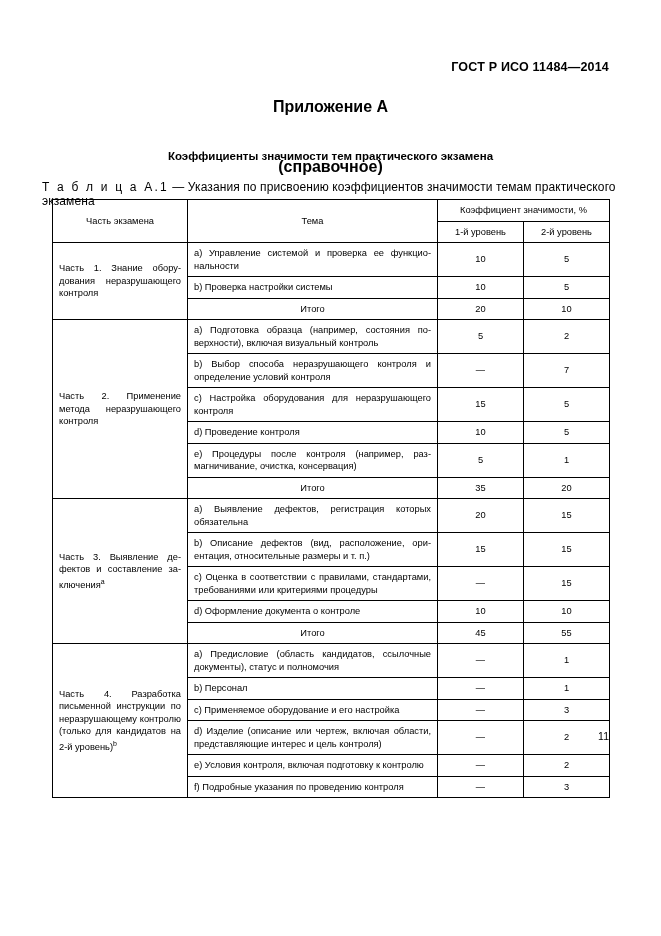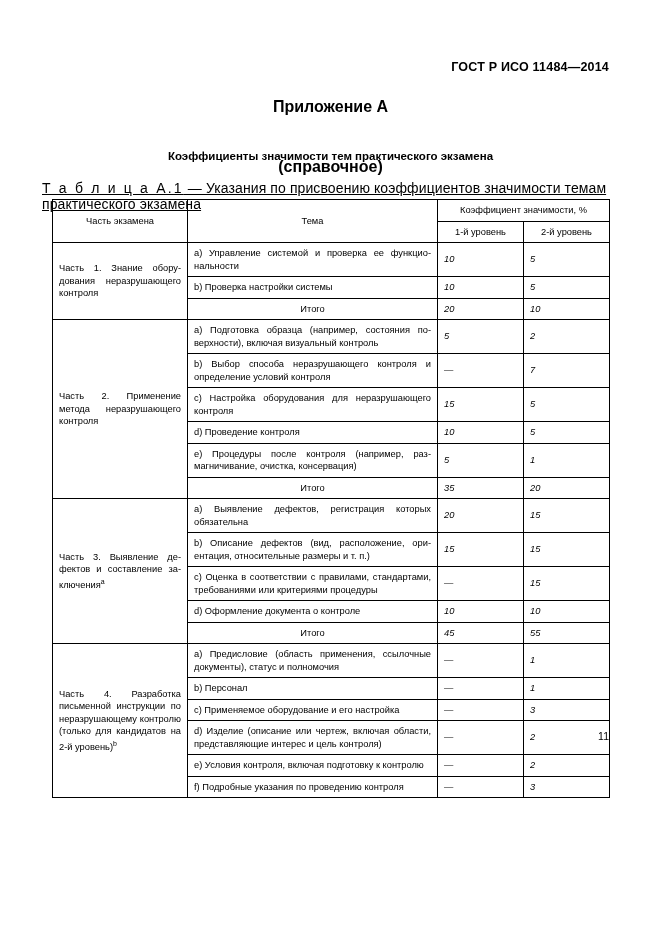--- a/index.html
+++ b/index.html
@@ -47,23 +47,22 @@
     left: 0; right: 0;
     top: 150px;
     text-align: center;
     font-size: 11.5px;
     font-weight: bold;
   }
   .table-caption {
     position: absolute;
     left: 42px;
     top: 180px;
-    font-size: 14px;
+    font-size: 12px;
     letter-spacing: 0.1px;
-    text-decoration: underline;
   }
   .table-caption .spaced {
     letter-spacing: 2.2px;
   }
   table.main {
     position: absolute;
     left: 52px;
     top: 199px;
     width: 557px;
     border-collapse: collapse;
@@ -105,23 +104,22 @@
     text-align-last: left;
     vertical-align: middle;
     font-size: 9.2px;
     line-height: 12.8px;
   }
   td.theme-cell.total {
     text-align: center;
     text-align-last: center;
   }
   td.num-cell {
-    text-align: left;
+    text-align: center;
     font-size: 9.3px;
-    font-style: italic;
   }
   .page-number {
     position: absolute;
     right: 52px;
     bottom: 58px;
     font-size: 10.5px;
     margin-top: 9px;
   }
   sup { font-size: 7px; vertical-align: super; }
 </style>
@@ -234,21 +232,21 @@
         <td class="num-cell">10</td>
       </tr>
       <tr>
         <td class="theme-cell total">Итого</td>
         <td class="num-cell">45</td>
         <td class="num-cell">55</td>
       </tr>
 
       <tr>
         <td class="part-cell" rowspan="6"><span>Часть      4.  Разработка письменной  инструкции  по неразрушающему  контролю (только   для   кандидатов   на 2-й уровень)</span><sup>b</sup></td>
-        <td class="theme-cell">a)  Предисловие (область применения, ссылоч­ные документы), статус и полномочия</td>
+        <td class="theme-cell">a)  Предисловие (область кандидатов, ссылоч­ные документы), статус и полномочия</td>
         <td class="num-cell">—</td>
         <td class="num-cell">1</td>
       </tr>
       <tr>
         <td class="theme-cell">b)  Персонал</td>
         <td class="num-cell">—</td>
         <td class="num-cell">1</td>
       </tr>
       <tr>
         <td class="theme-cell">c)  Применяемое оборудование и его настройка</td>

